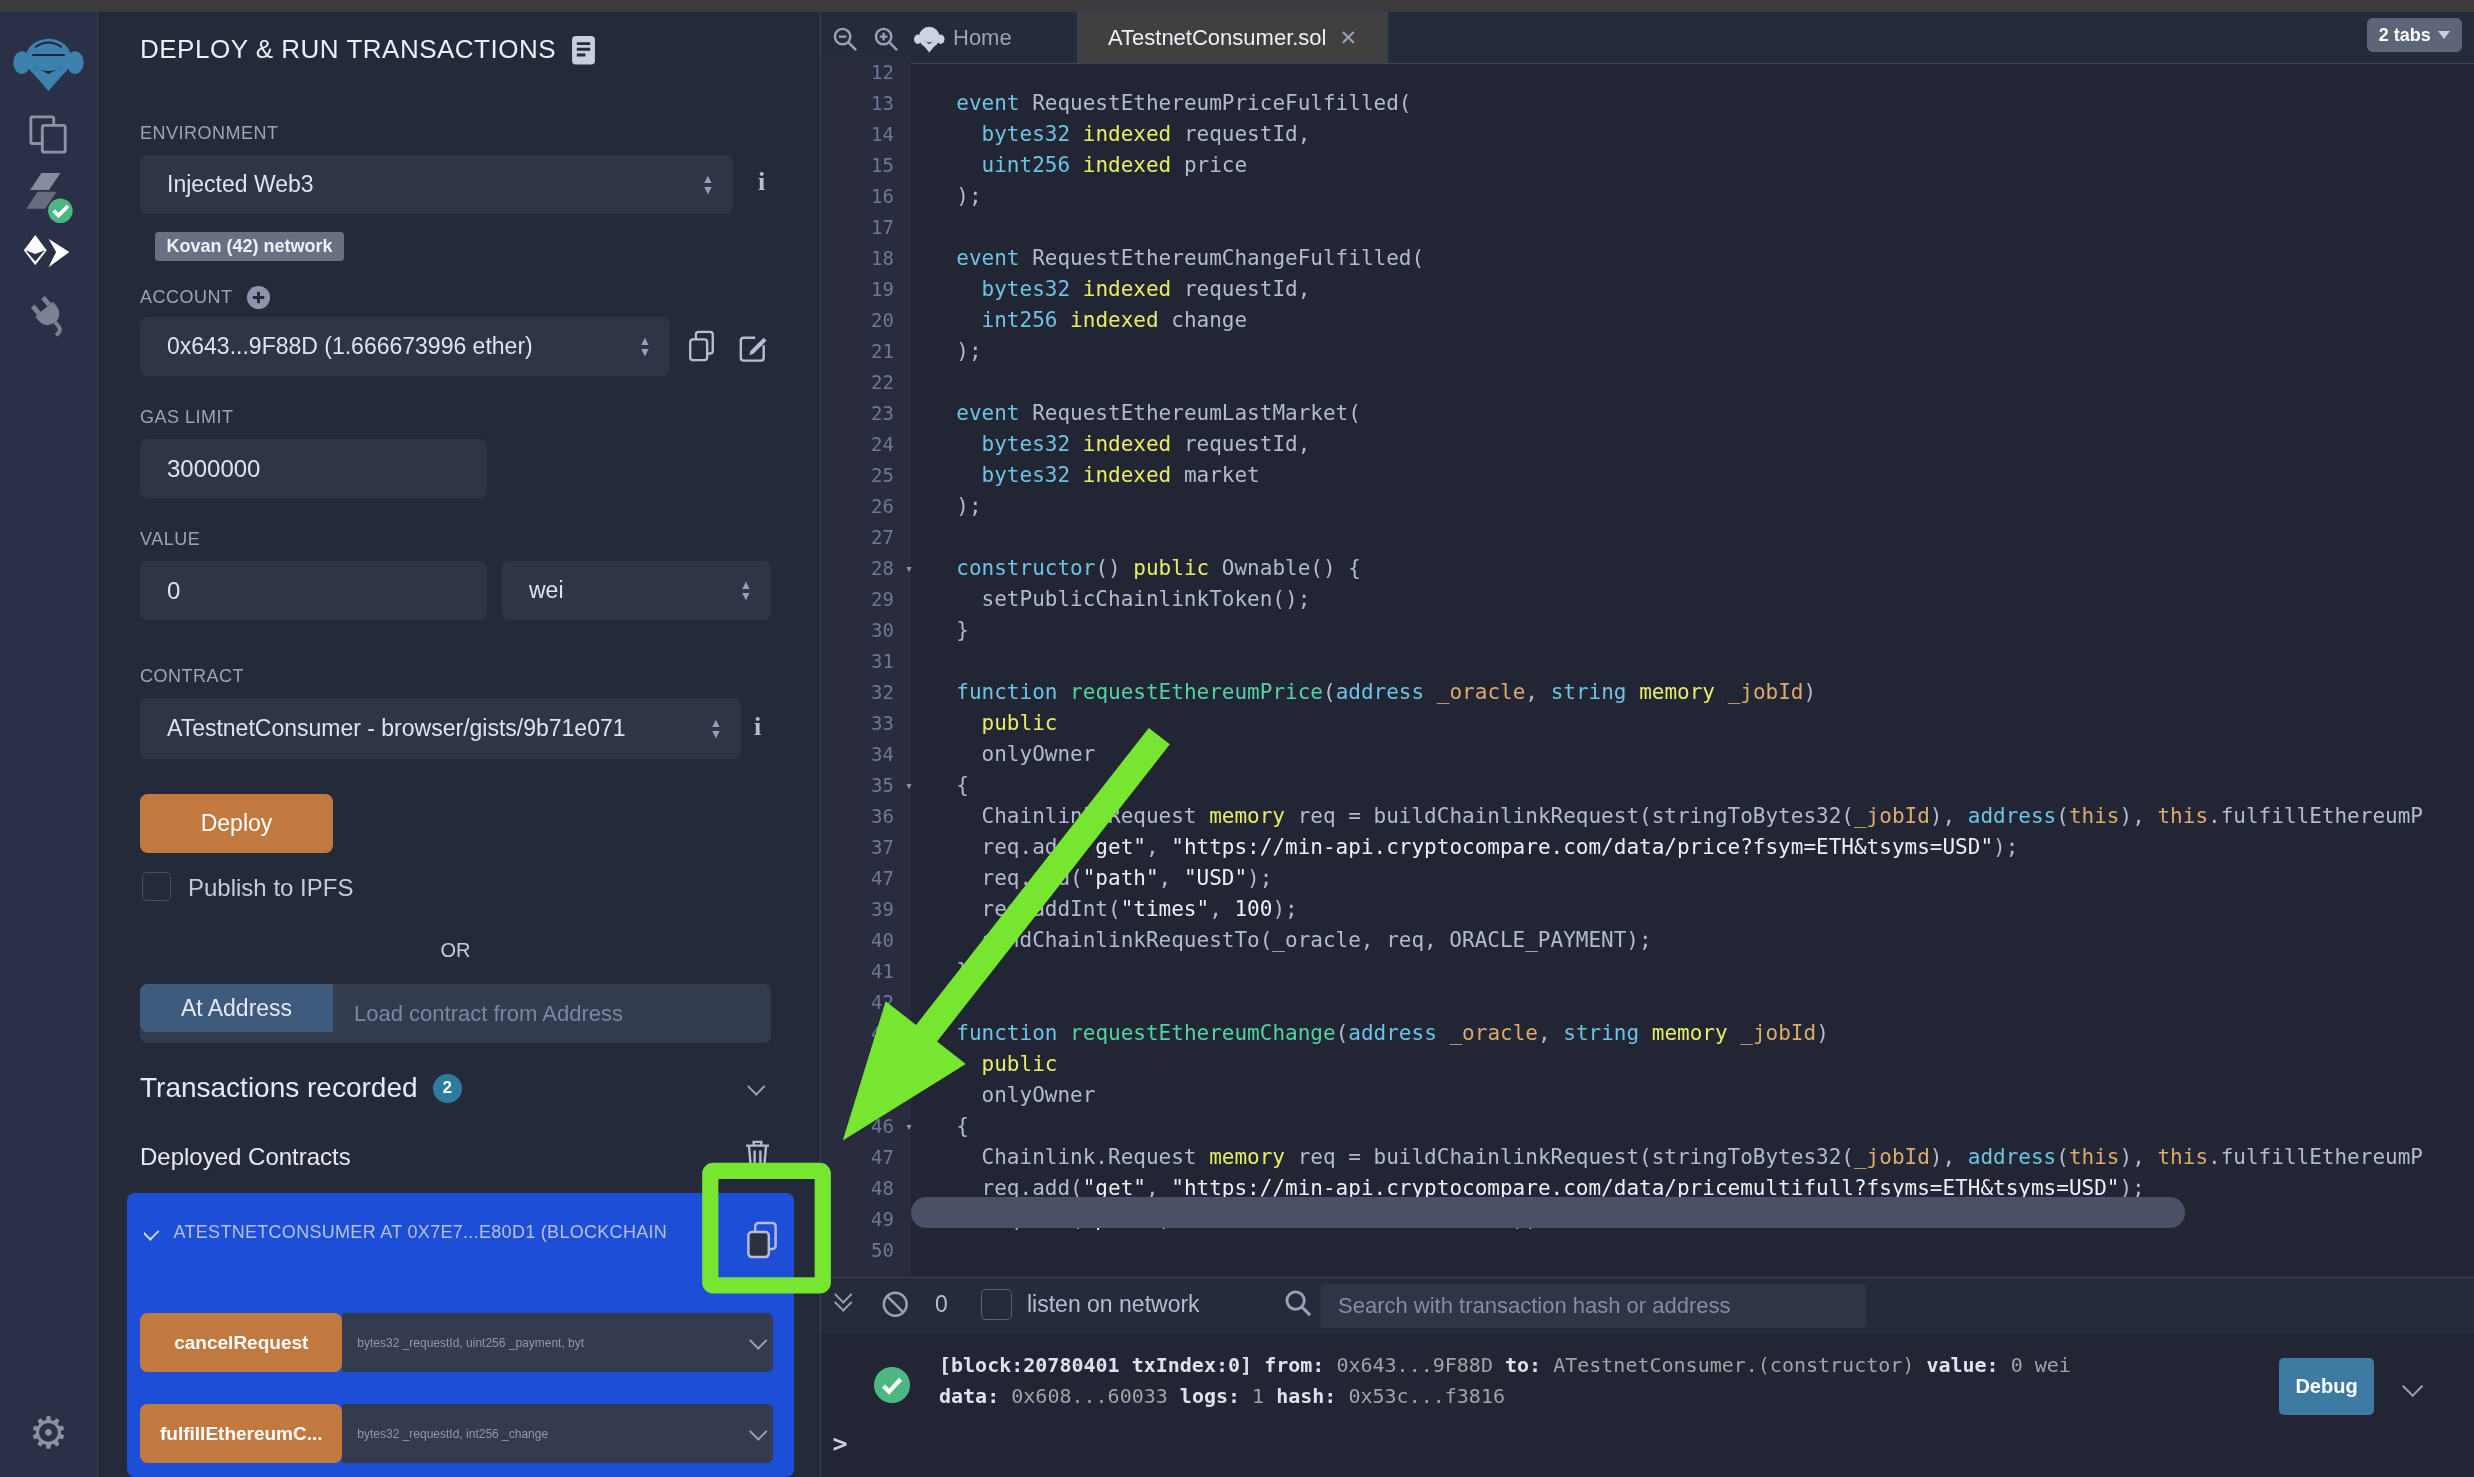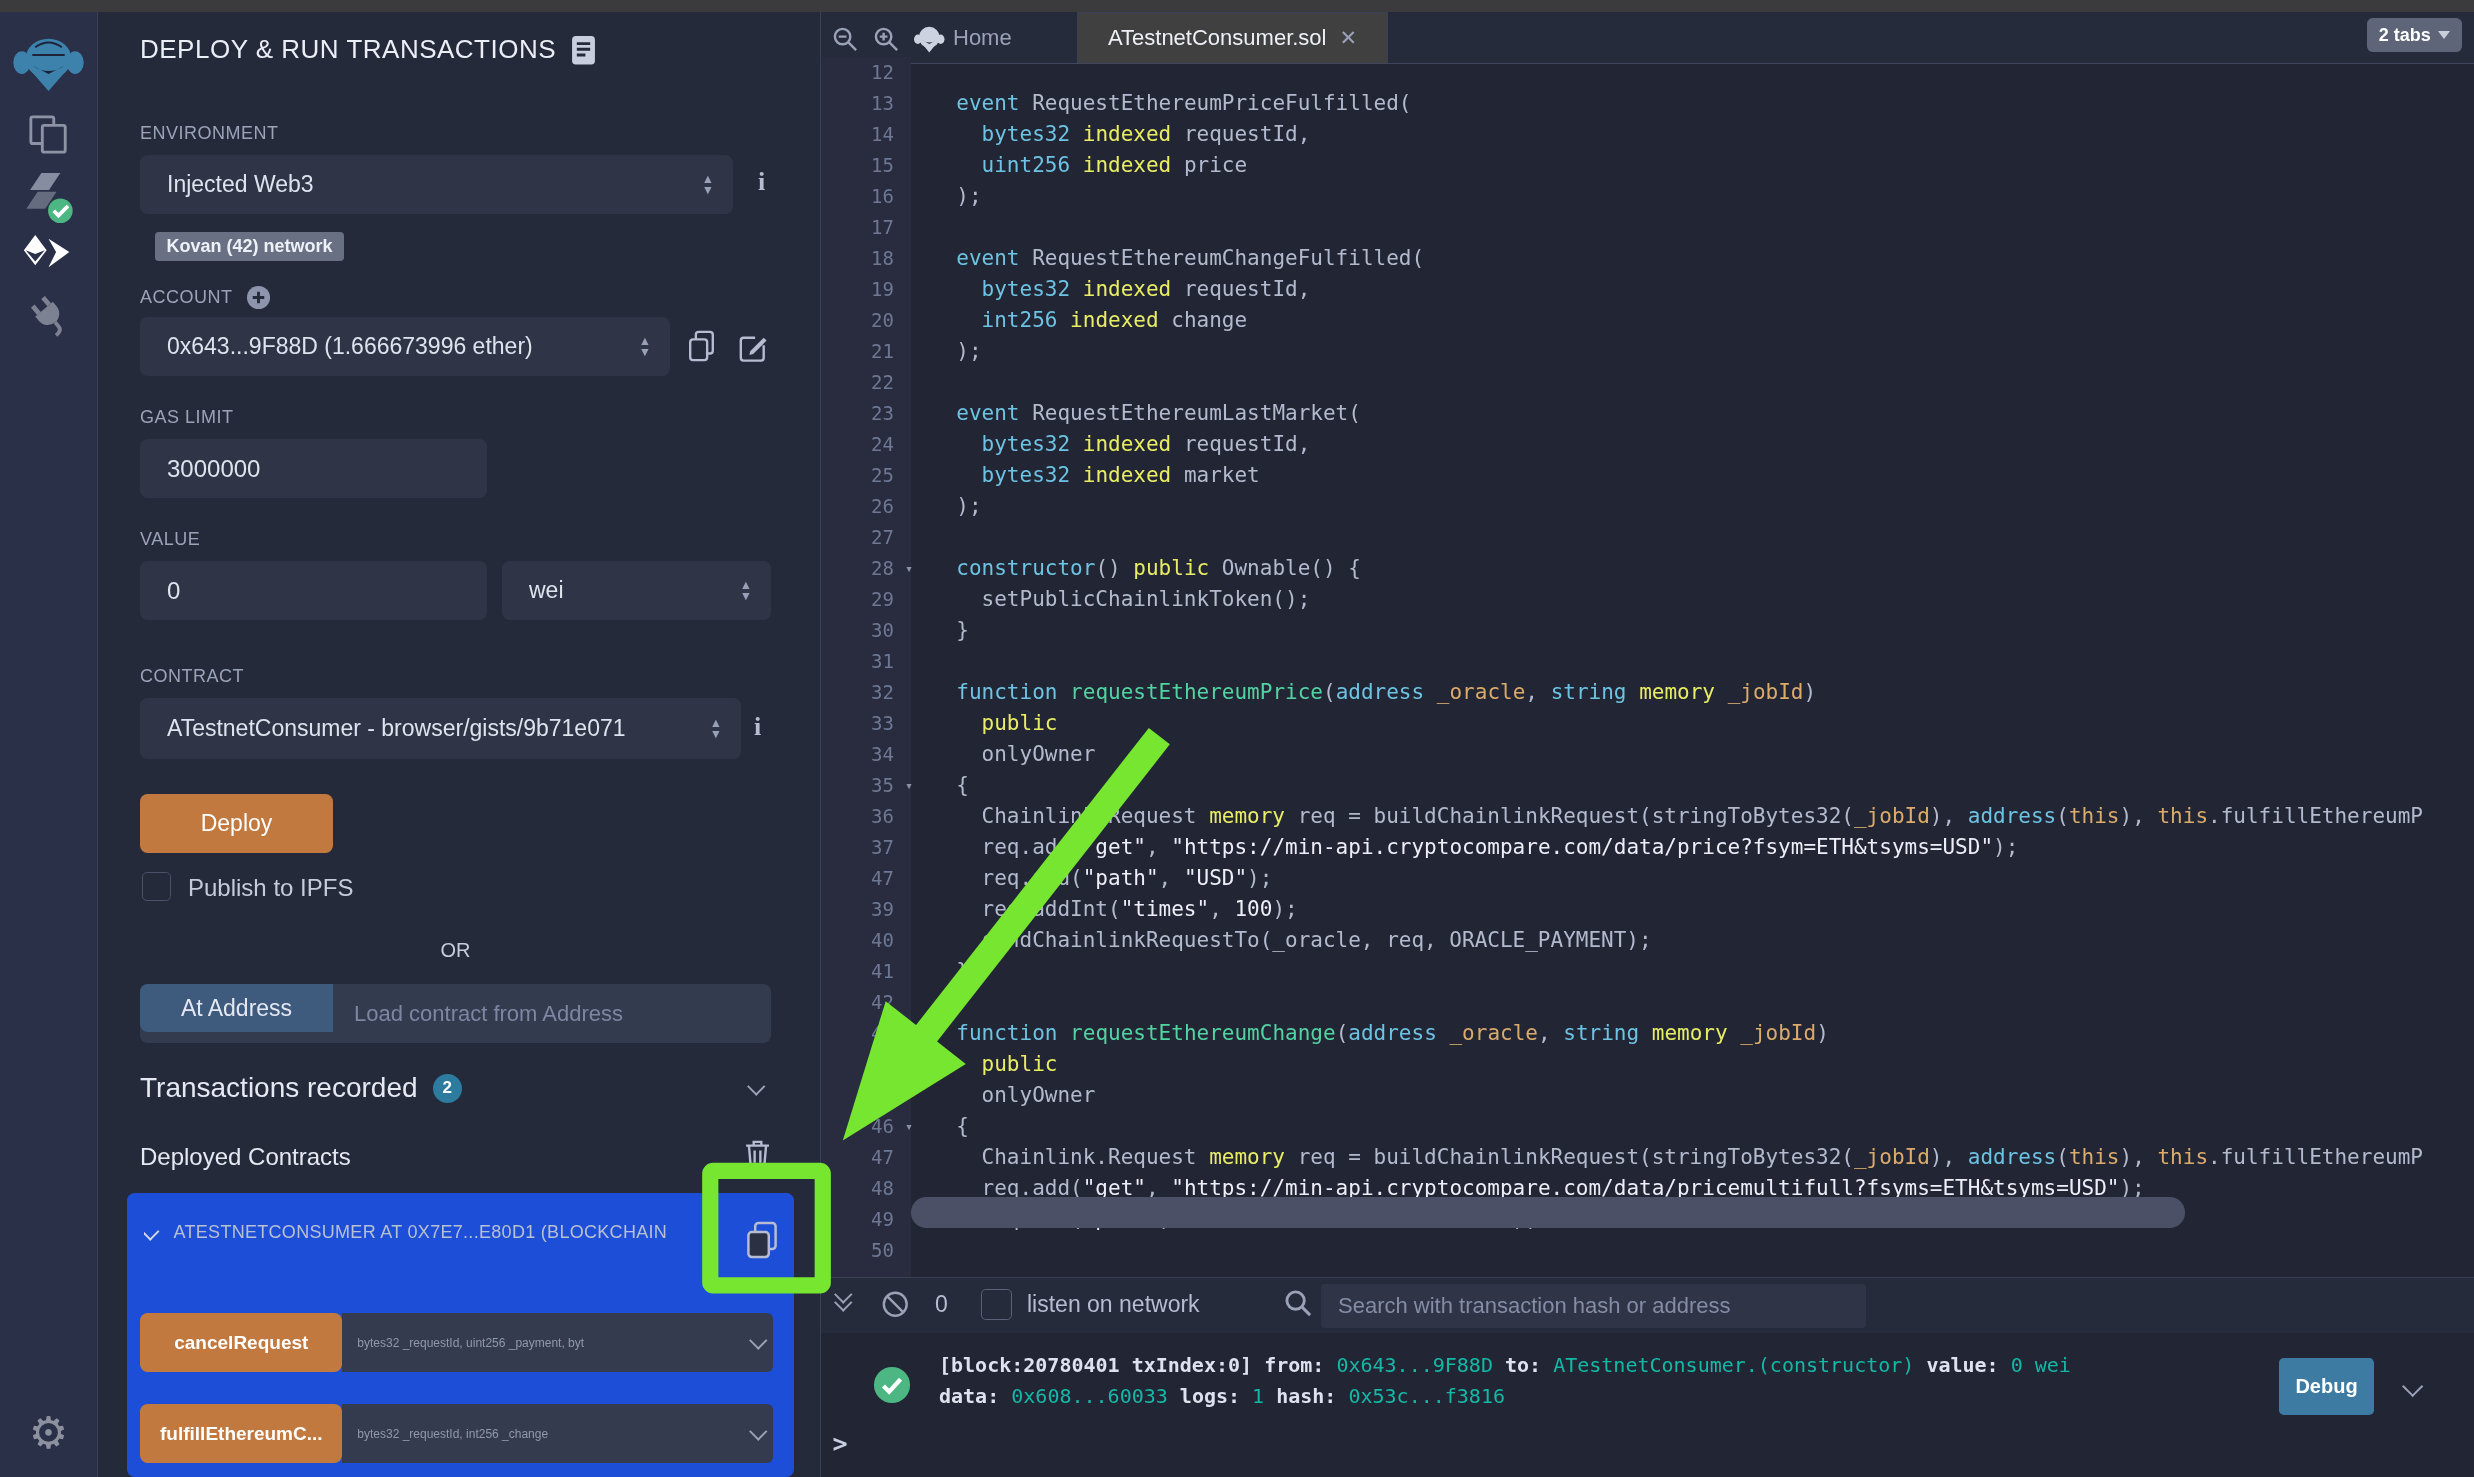--- a/index.html
+++ b/index.html
@@ -58,21 +58,21 @@
   .tk-p{color:#dcab6b;} .tk-s{color:#eceff7;} .tk-num{color:#eceff7;}
   #hscroll{position:absolute;left:90px;top:1185px;width:1274px;height:30.5px;background:#4b5066;border-radius:15.3px;z-index:5;}
 
   
   #terminal{left:821px;top:1277px;width:1654px;height:200px;background:#222634;border-top:1px solid #3b4052;}
   #term-bar{position:absolute;left:0;top:0;width:1654px;height:55px;background:#262b3c;}
   #term-search{position:absolute;left:500px;top:5.7px;width:545px;height:44px;background:#2f3547;border-radius:3.8px;
                display:flex;align-items:center;padding:0 17px;color:#848ca6;font-size:22px;box-sizing:border-box;}
   .mono{font-family:"DejaVu Sans Mono",monospace;}
   .log-b{color:#dde2ee;font-weight:bold;}
-  .log-v{color:#14b8a6;}
+  .log-v{color:#a3a3a3;}
   #debug-btn{position:absolute;left:1458px;top:80px;width:95px;height:57px;background:#3d7ba3;border-radius:4.8px;
              color:#fff;font-size:20px;font-weight:bold;display:flex;align-items:center;justify-content:center;}
 
   
   #anno{left:0;top:0;z-index:90;pointer-events:none;}
 </style>
 </head>
 <body>
 
 <div id="root">

